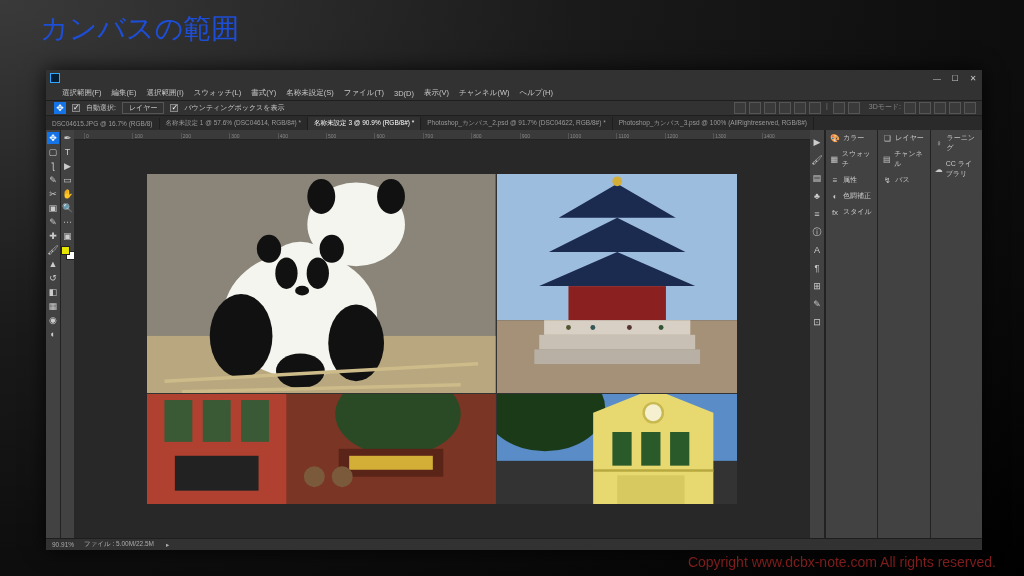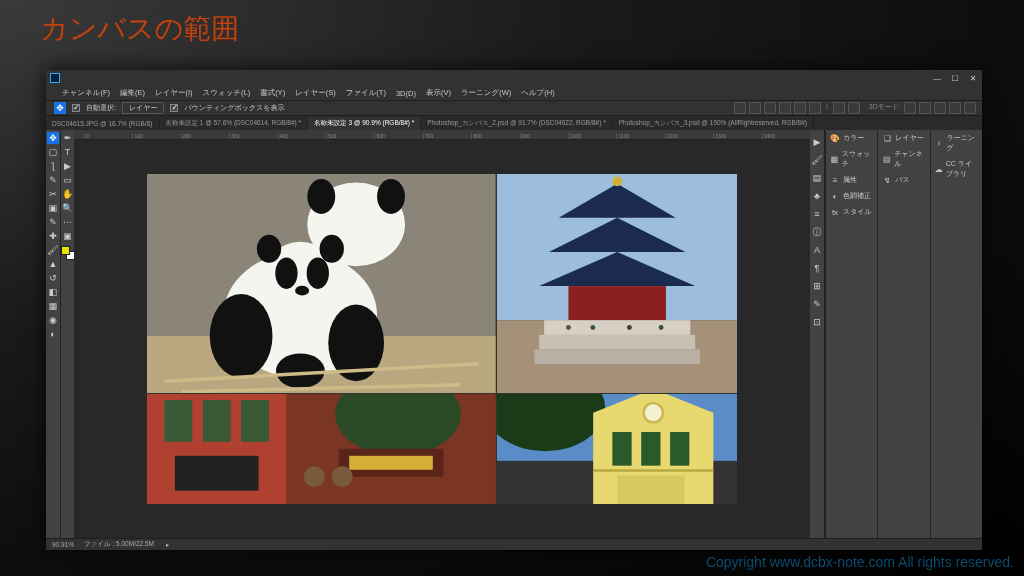--- a/index.html
+++ b/index.html
@@ -1,19 +1,19 @@
 <!DOCTYPE html>
 <html><head>
 <meta charset="utf-8">
 <style>
   * { box-sizing: border-box; margin: 0; padding: 0; }
   html, body { width: 1024px; height: 576px; overflow: hidden; font-family: "Meiryo", sans-serif; }
   body { background: radial-gradient(ellipse at top left, #3a3a3a 0%, #1a1a1a 40%, #000 100%); position: relative; }
-  .title-overlay { position: absolute; top: 10px; left: 40px; color: #c2410c; font-size: 28px; font-weight: 500; z-index: 10; }
-  .copyright { position: absolute; bottom: 6px; right: 10px; color: #0c4a6e; font-size: 14px; z-index: 10; }
+  .title-overlay { position: absolute; top: 10px; left: 40px; color: #1d4ed8; font-size: 28px; font-weight: 500; z-index: 10; }
+  .copyright { position: absolute; bottom: 6px; right: 28px; color: #7f1d1d; font-size: 14px; z-index: 10; }
   .ps-window { position: absolute; top: 70px; left: 46px; width: 936px; height: 480px; background: #323232; box-shadow: 0 0 20px rgba(0,0,0,0.8); display: flex; flex-direction: column; font-size: 8px; color: #c8c8c8; }
   .titlebar { height: 16px; background: #323232; display: flex; align-items: center; justify-content: space-between; padding: 0 4px; }
   .titlebar-left { display: flex; align-items: center; gap: 4px; }
   .ps-icon { width: 10px; height: 10px; background: #001e36; border: 1px solid #31a8ff; }
   .win-controls { display: flex; gap: 8px; }
   .win-btn { width: 10px; height: 10px; display: flex; align-items: center; justify-content: center; cursor: pointer; }
   .menubar { height: 14px; display: flex; align-items: center; padding-left: 16px; gap: 10px; font-size: 7.5px; }
   .menubar span { cursor: pointer; }
   .optionbar { height: 16px; border-top: 1px solid #1e1e1e; border-bottom: 1px solid #1e1e1e; display: flex; align-items: center; padding-left: 8px; gap: 6px; font-size: 7px; }
   .checkbox { width: 8px; height: 8px; border: 1px solid #888; background: #444; position: relative; }
@@ -61,30 +61,30 @@
       <div class="ps-icon"></div>
     </div>
     <div class="win-controls">
       <div class="win-btn">—</div>
       <div class="win-btn">☐</div>
       <div class="win-btn">✕</div>
     </div>
   </div>
 
   <div class="menubar">
-    <span>チャンネル(F)</span>
+    <span>選択範囲(F)</span>
     <span>編集(E)</span>
-    <span>レイヤー(I)</span>
+    <span>選択範囲(I)</span>
     <span>スウォッチ(L)</span>
     <span>書式(Y)</span>
-    <span>レイヤー(S)</span>
+    <span>名称未設定(S)</span>
     <span>ファイル(T)</span>
     <span>3D(D)</span>
     <span>表示(V)</span>
-    <span>ラーニング(W)</span>
+    <span>チャンネル(W)</span>
     <span>ヘルプ(H)</span>
   </div>
 
   <div class="optionbar">
     <div class="tool sel">✥</div>
     <div class="checkbox checked"></div>
     <span>自動選択:</span>
     <span style="border:1px solid #555;padding:0 6px">レイヤー</span>
     <div class="checkbox checked"></div>
     <span>バウンティングボックスを表示</span>

